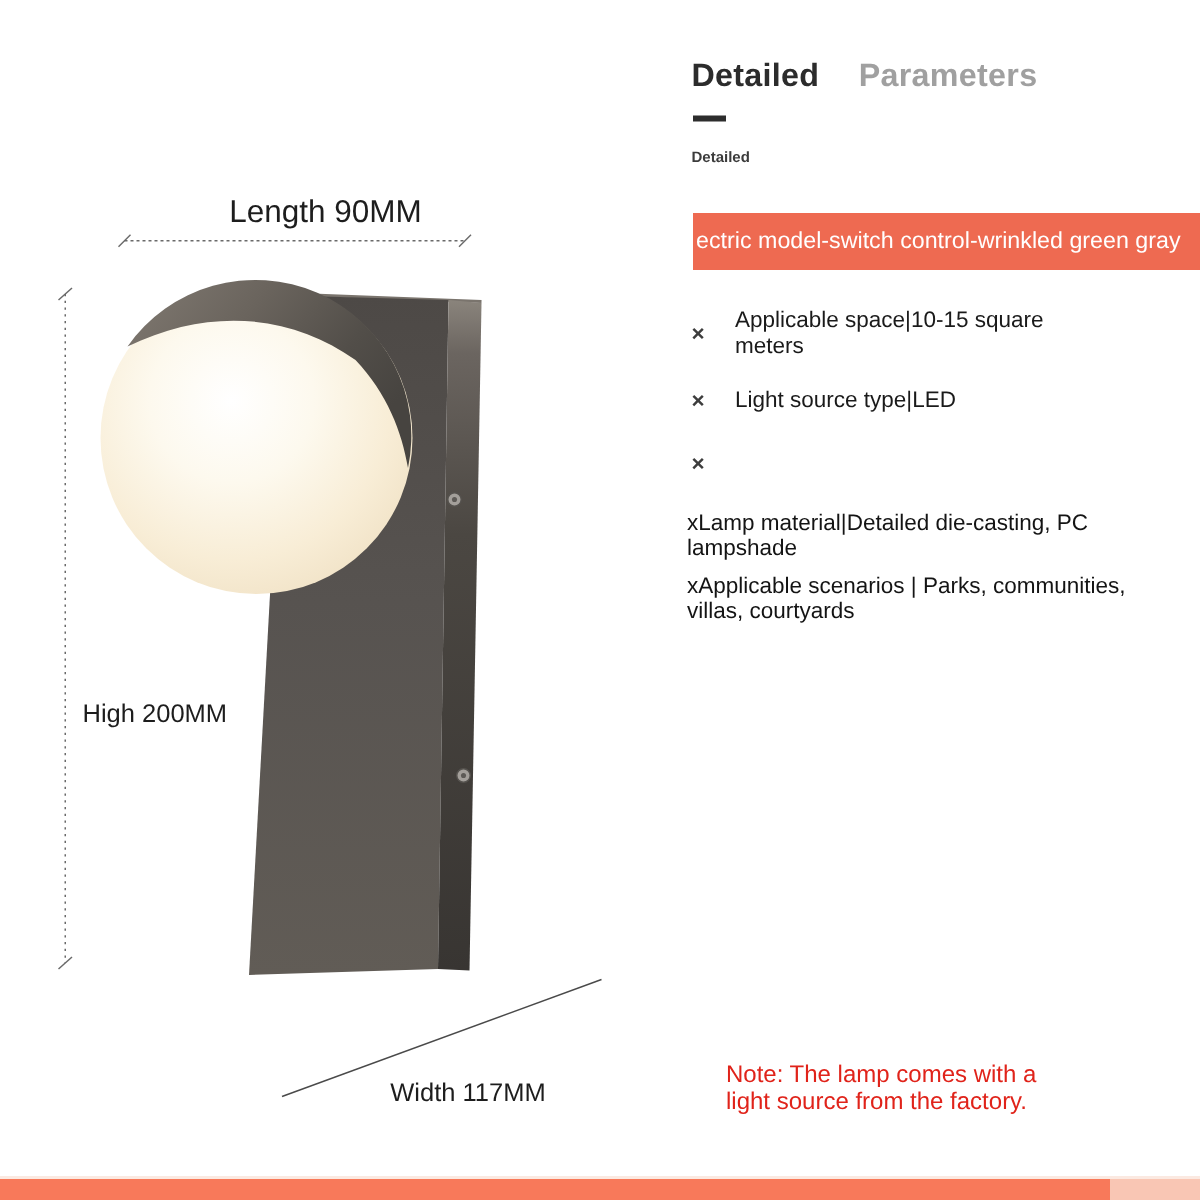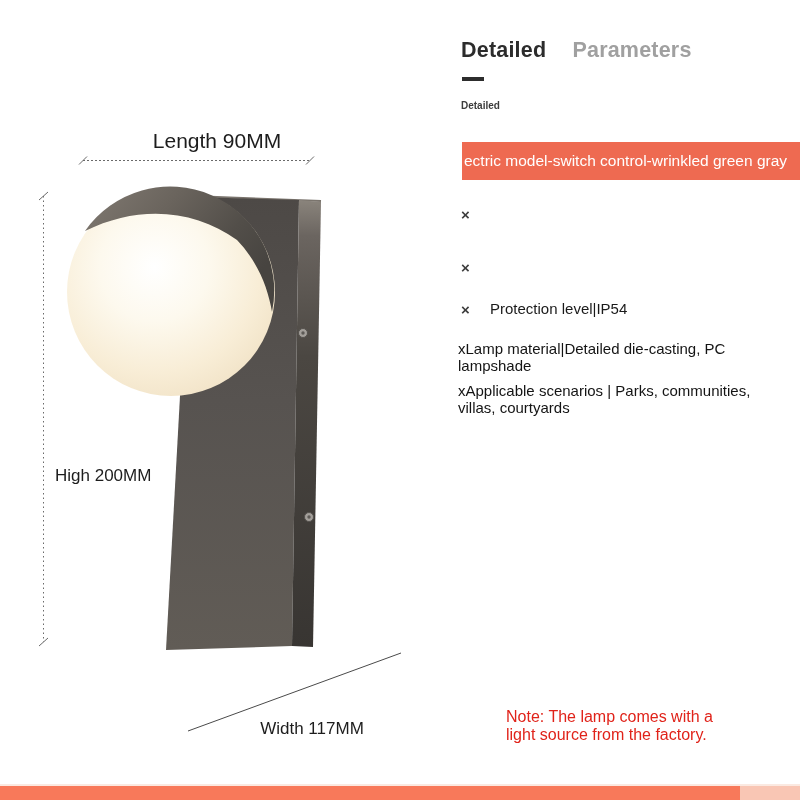--- a/index.html
+++ b/index.html
@@ -35,21 +35,21 @@
     width:14px;font-size:15px;font-weight:bold;color:#3d3d3d;flex:0 0 auto;
     margin-right:15px;text-align:left;
   }
   .spec-row .spec-text{font-size:15px;line-height:16.5px;width:225px;}
   .spec1{top:206px;} .spec2{top:259px;} .spec3{top:301px;}
   .para{
     position:absolute;left:458px;width:316px;font-size:15px;line-height:17px;color:#141414;
   }
   .para1{top:340px;} .para2{top:382px;}
   .note-text{
-    position:absolute;left:506px;top:708px;width:218px;
+    position:absolute;left:484px;top:708px;width:218px;
     font-size:16px;line-height:18px;color:#e0231a;
   }
   .bottom-strip-light{position:absolute;left:0;top:784px;width:800px;height:2px;background:#fbe9e1;}
   .bottom-bar{position:absolute;left:0;top:786px;width:800px;height:14px;display:flex;}
   .bottom-bar .seg-main{width:740px;height:14px;}
   .bottom-bar .seg-end{width:60px;height:14px;}
 </style>
 </head>
 <body>
 
@@ -122,27 +122,28 @@
 </div>
 <div class="title-dash"></div>
 <div class="panel-subtitle">Detailed</div>
 
 <div class="banner" id="banner" style="background: rgb(238, 106, 81);">
   <span>ectric model-switch control-wrinkled green gray</span>
 </div>
 
 <div class="spec-row spec1">
   <span class="bullet">×</span>
+  <span class="spec-text">Applicable space|10-15 square meters</span>
 </div>
 <div class="spec-row spec2">
   <span class="bullet">×</span>
+  <span class="spec-text">Light source type|LED</span>
 </div>
 <div class="spec-row spec3">
   <span class="bullet">×</span>
-  <span class="spec-text">Protection level|IP54</span>
 </div>
 
 <div class="para para1">xLamp material|Detailed die-casting, PC lampshade</div>
 <div class="para para2">xApplicable scenarios | Parks, communities, villas, courtyards</div>
 
 <div class="note-text">Note: The lamp comes with a light source from the factory.</div>
 
 <div class="bottom-strip-light"></div>
 <div class="bottom-bar">
   <div class="seg-main" id="bar-main" style="background: rgb(248, 121, 90);"></div>

